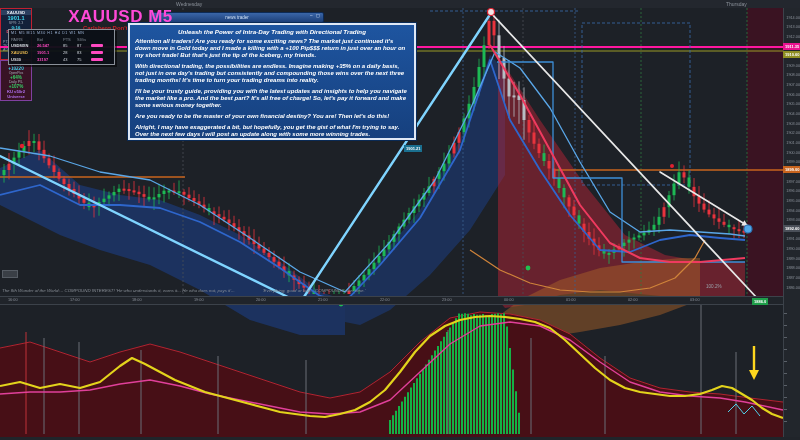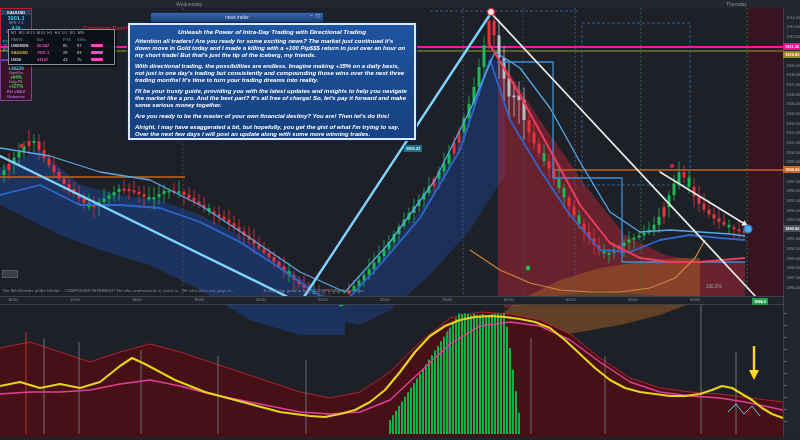--- a/index.html
+++ b/index.html
@@ -483,20 +483,21 @@
   <div class="clockchip" style="left:60px;">LONDON 02/24</div>
   <div class="clockchip" style="left:98px;">NEW YORK 21/24</div>
   <div class="daylabel" style="left:176px;">Wednesday</div>
   <div class="daylabel" style="left:726px;">Thursday</div>
 
   <div class="newsbar">
     <span>news trader</span>
     <span class="winbtns">– ▢</span>
   </div>
 
+  <div class="abs title">XAUUSD M5</div>
   <div class="abs subtitle">Carlsberg Don't Do Charts</div>
 
   <div class="abs watch">
     <div class="tfrow">M1 M5 M15 M30 H1 H4 D1 W1 MN</div>
     <div class="hrow">
       <span class="c-pair">PAIRS</span>
       <span class="c-bid" style="color:#7f8893;font-weight:normal;">Bid</span>
       <span class="c-pts">PTS</span>
       <span class="c-sig">SIGs</span>
       <span class="c-bar"></span>

